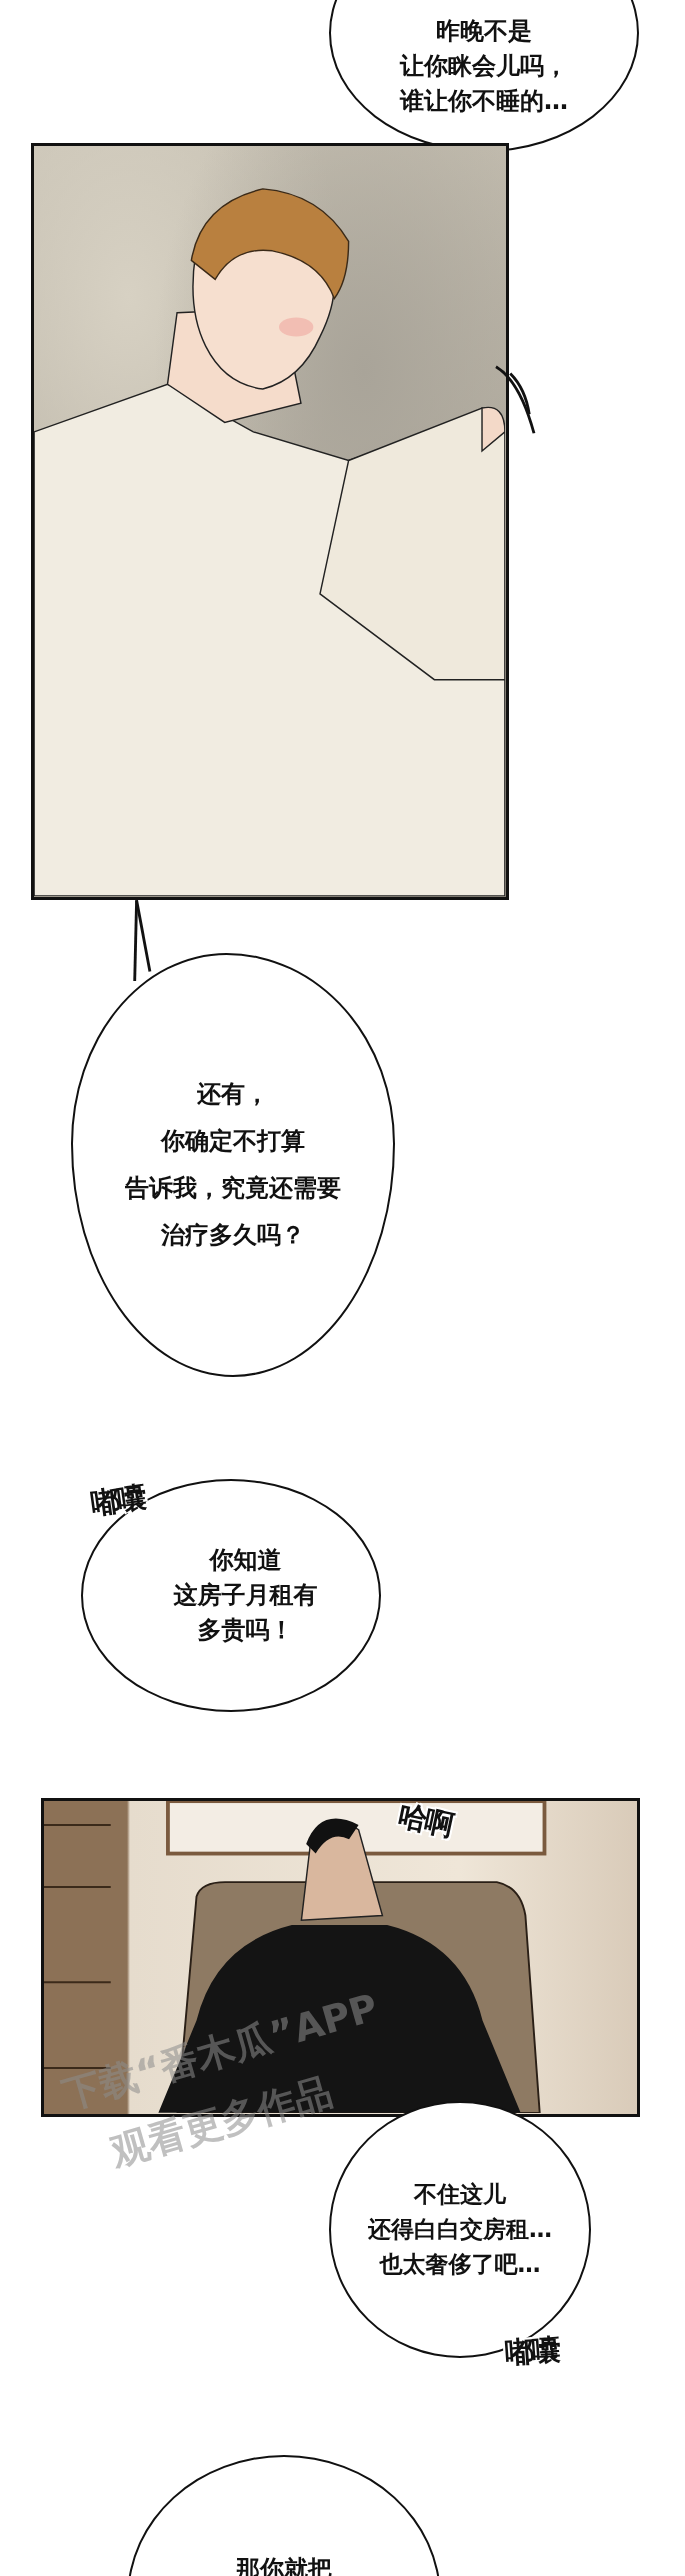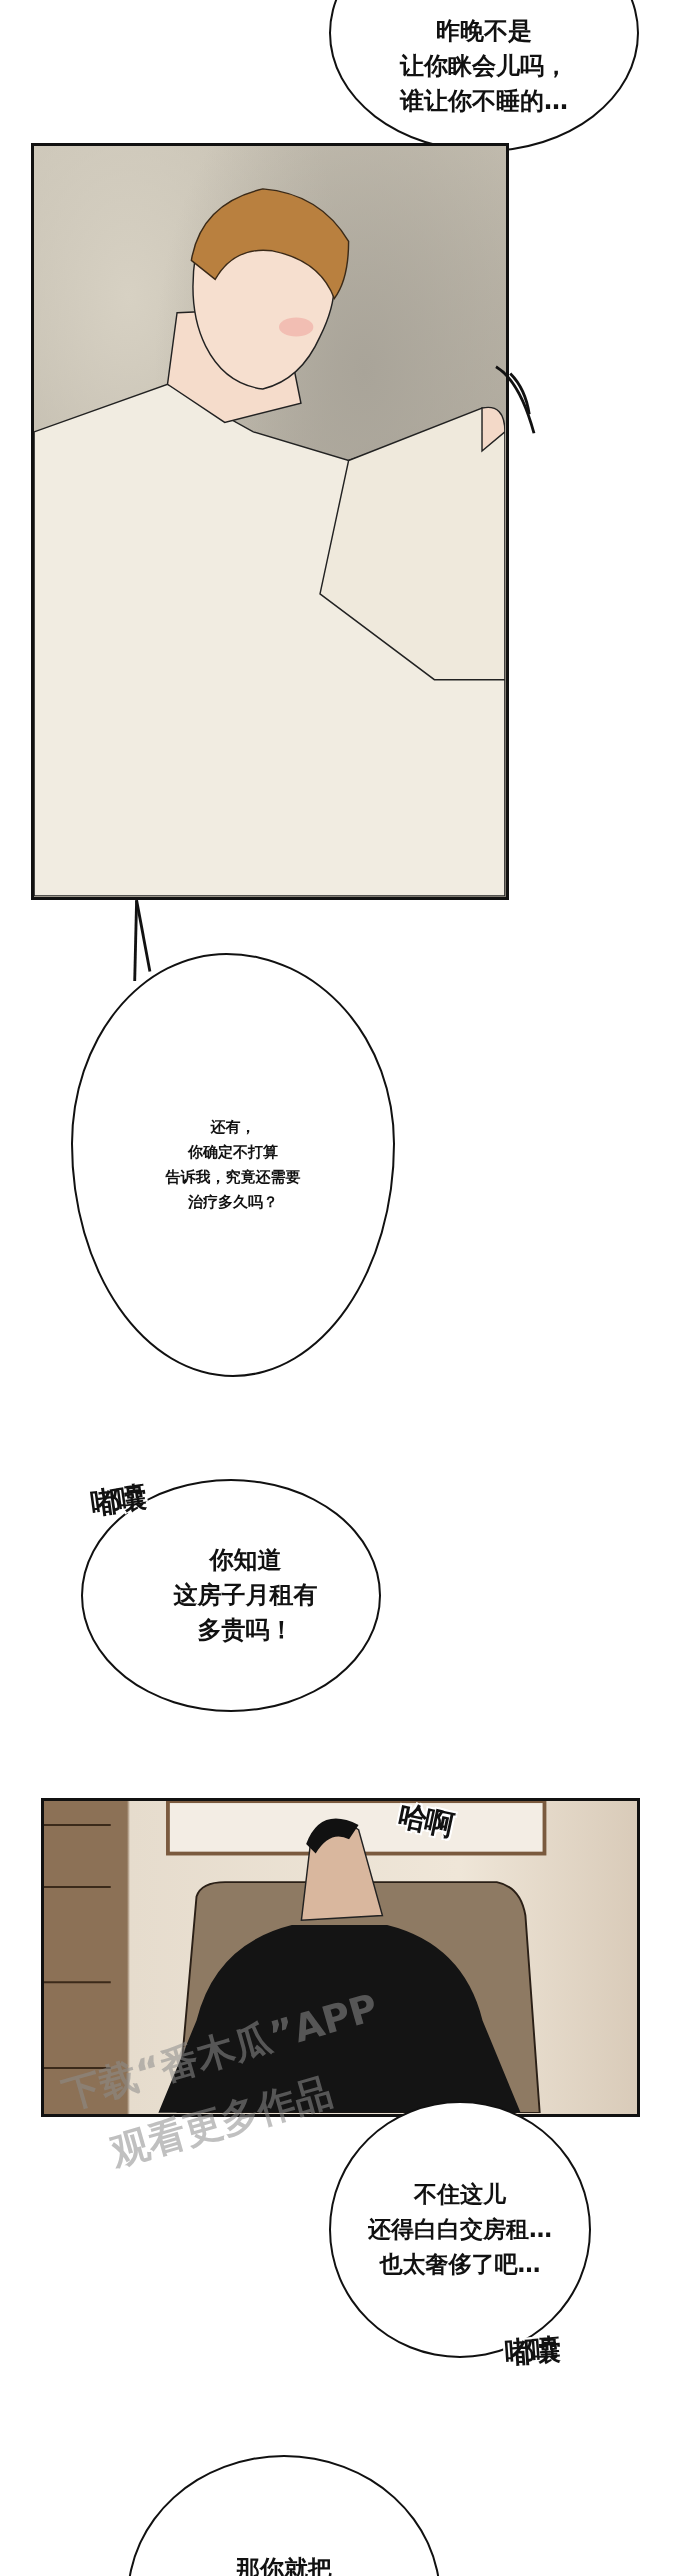--- a/index.html
+++ b/index.html
@@ -60,21 +60,21 @@
 <svg class="abs" style="left:491px; top:362px;" width="48" height="76" viewBox="0 0 50 80">
   <path d="M5,5 Q30,20 45,75" fill="none" stroke="#111" stroke-width="3"></path>
   <path d="M20,12 Q36,28 40,55" fill="none" stroke="#111" stroke-width="3"></path>
 </svg>
 
 <svg class="abs" style="left:129px; top:900px;" width="38" height="86" viewBox="0 0 40 90">
   <polyline points="8,0 6,85" fill="none" stroke="#111" stroke-width="3"></polyline>
   <polyline points="8,0 22,75" fill="none" stroke="#111" stroke-width="3"></polyline>
 </svg>
 <div class="bubble" style="left:71px; top:953px; width:324px; height:424px; border-radius:48% 52% 50% 50% / 45% 45% 55% 55%;">
-  <div class="bubble-text" style="font-size:15px; line-height:25px;">还有，
+  <div class="bubble-text" style="font-size:24px; line-height:47px;">还有，
 你确定不打算
 告诉我，究竟还需要
 治疗多久吗？</div>
 </div>
 
 <div class="bubble" style="left:81px; top:1479px; width:300px; height:233px;align-items:center;">
   <div class="bubble-text" style="padding-left:29px;">你知道
 这房子月租有
 多贵吗！</div>
 </div>

